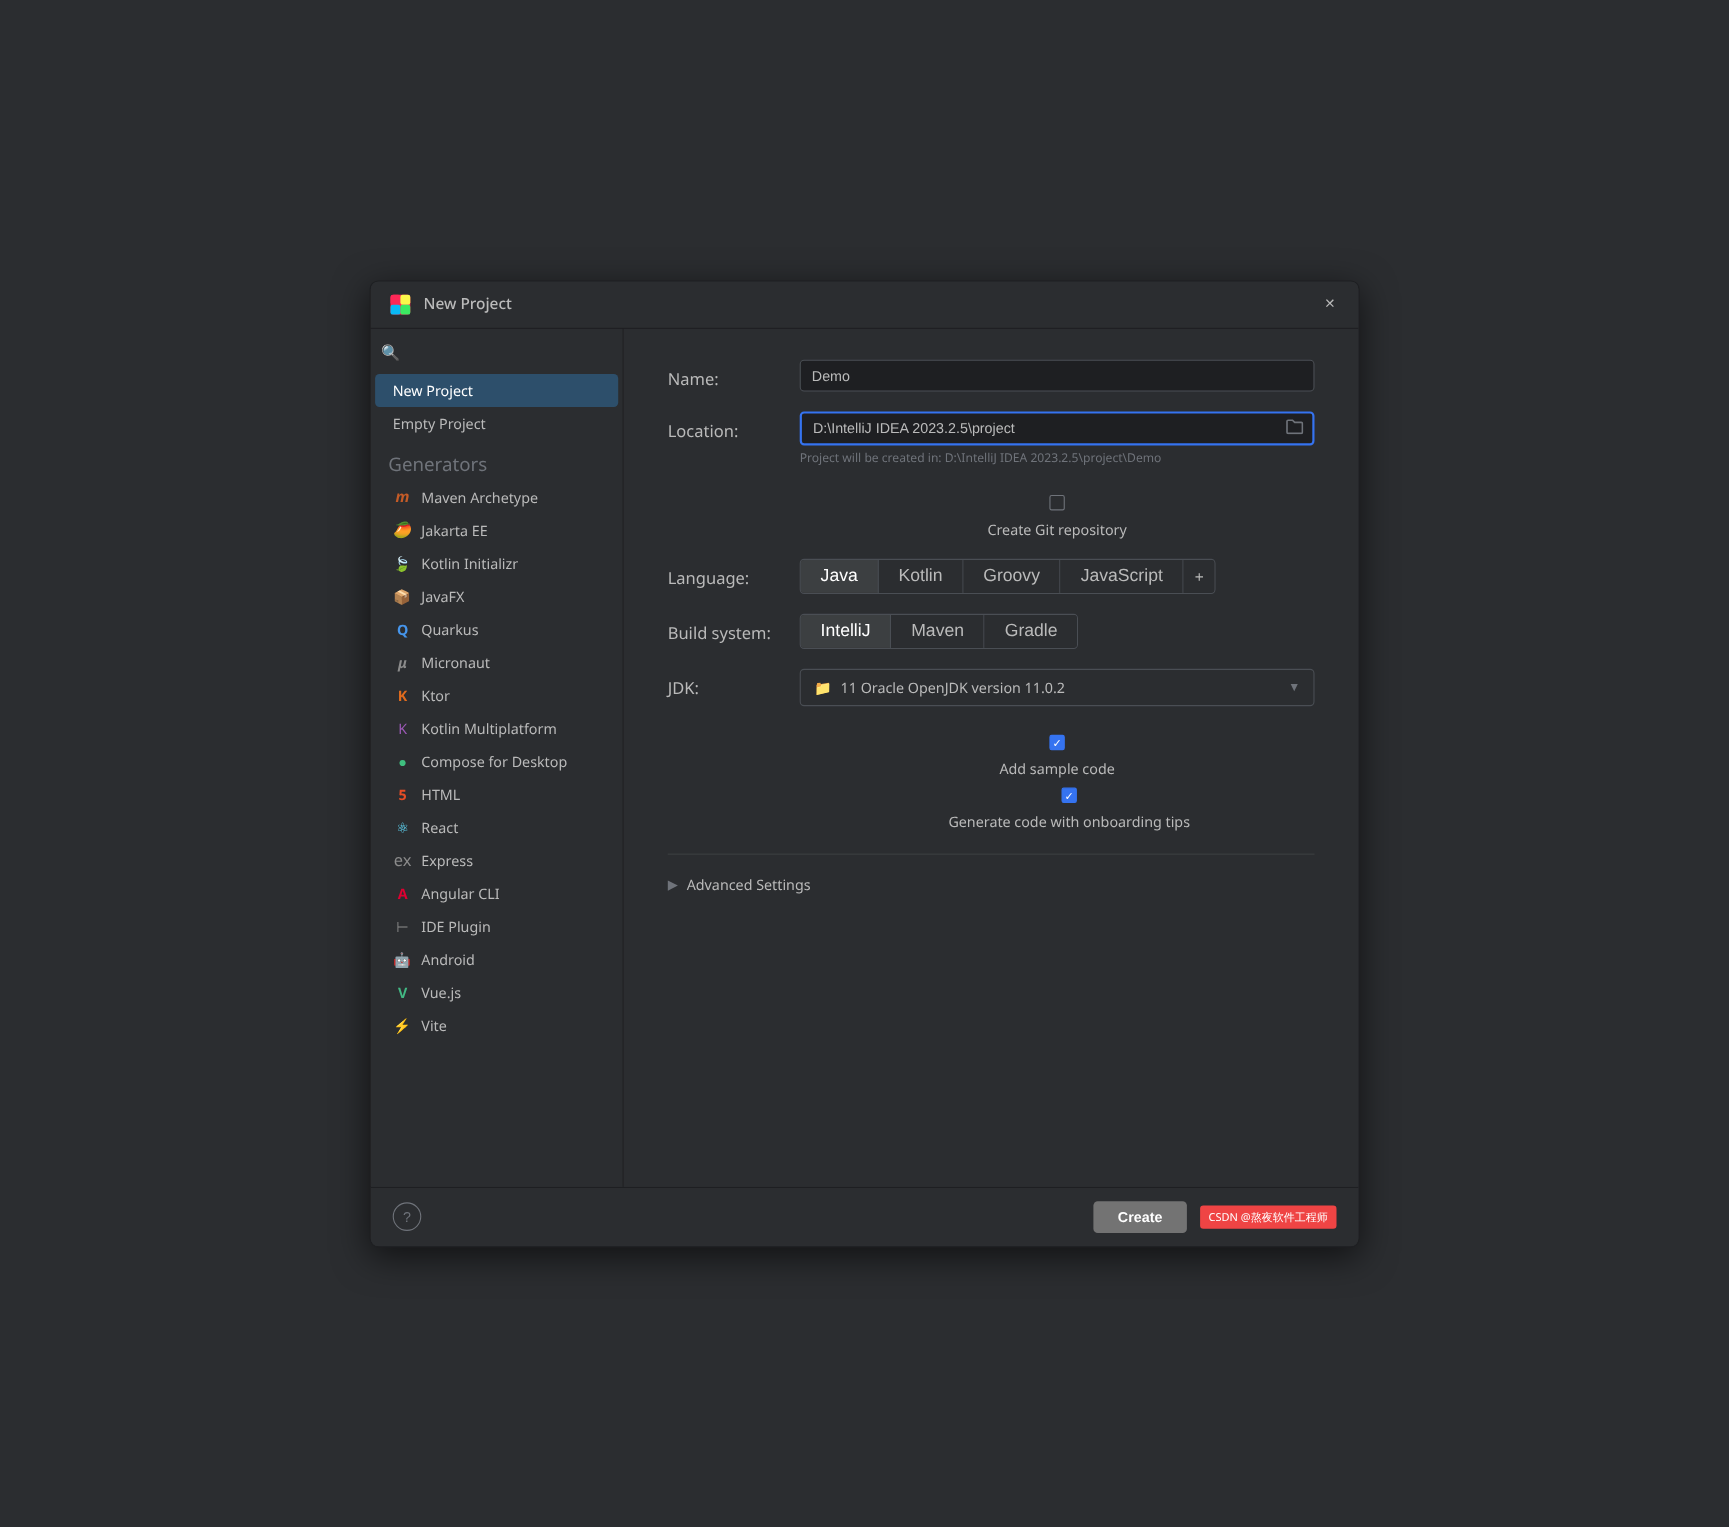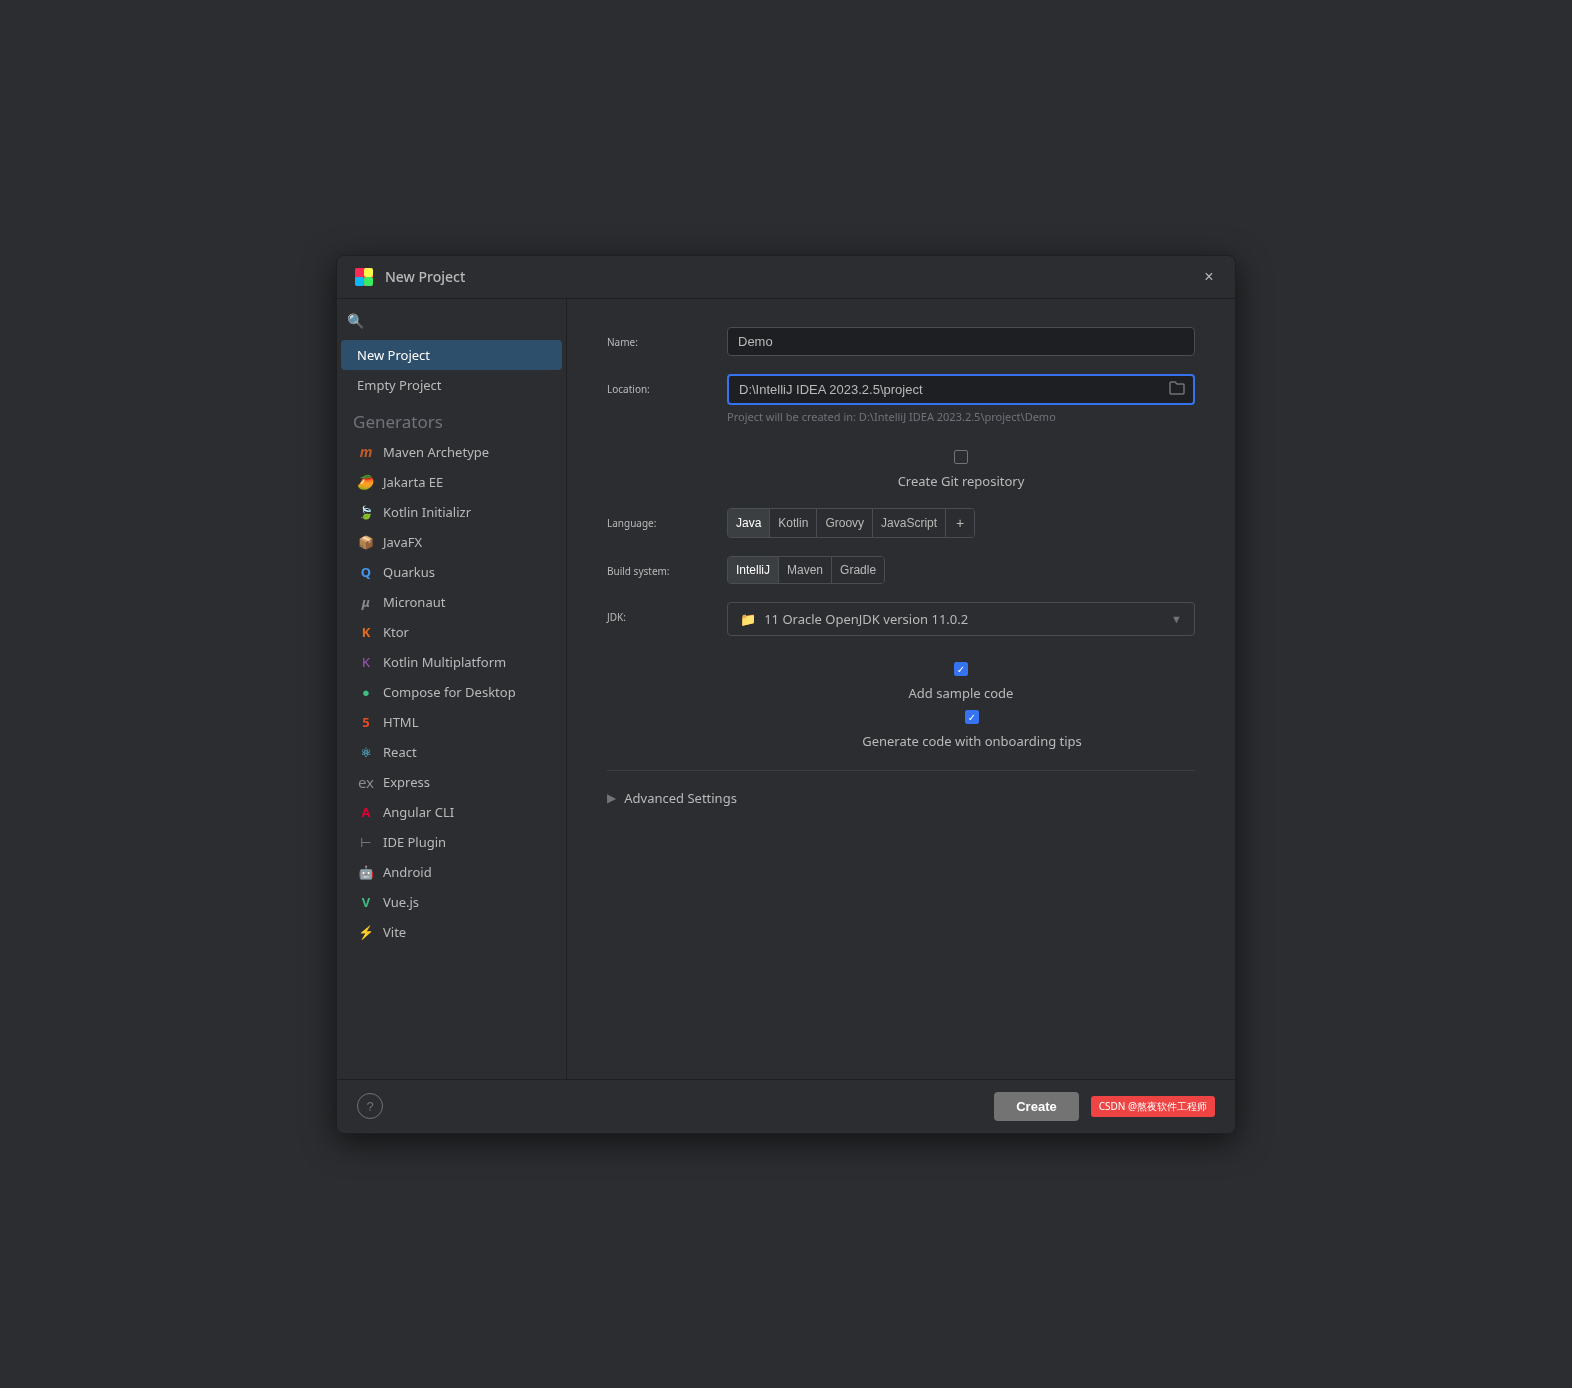--- a/index.html
+++ b/index.html
@@ -120,21 +120,21 @@
     }
 
     .form-row {
       display: flex;
       align-items: flex-start;
       margin-bottom: 18px;
     }
     .form-label {
       width: 120px;
       color: #bababa;
-      font-size: 10px;
+      font-size: 15px;
       padding-top: 8px;
       flex-shrink: 0;
     }
     .form-control {
       flex: 1;
     }
     .text-input {
       width: 100%;
       background: #1e1f22;
       border: 1px solid #4a4e54;
@@ -218,22 +218,22 @@
       border: 1px solid #4a4e54;
       border-radius: 4px;
       overflow: hidden;
       width: fit-content;
     }
     .toggle-btn {
       background: #2b2d30;
       border: none;
       border-right: 1px solid #4a4e54;
       color: #bababa;
-      font-size: 12px;
-      padding: 6px 8px;
+      font-size: 16px;
+      padding: 6px 18px;
       cursor: pointer;
     }
     .toggle-btn:last-child { border-right: none; }
     .toggle-btn.selected {
       background: #3c3f41;
       color: #ffffff;
     }
     .toggle-btn.plus-btn {
       padding: 6px 10px;
       font-size: 14px;

